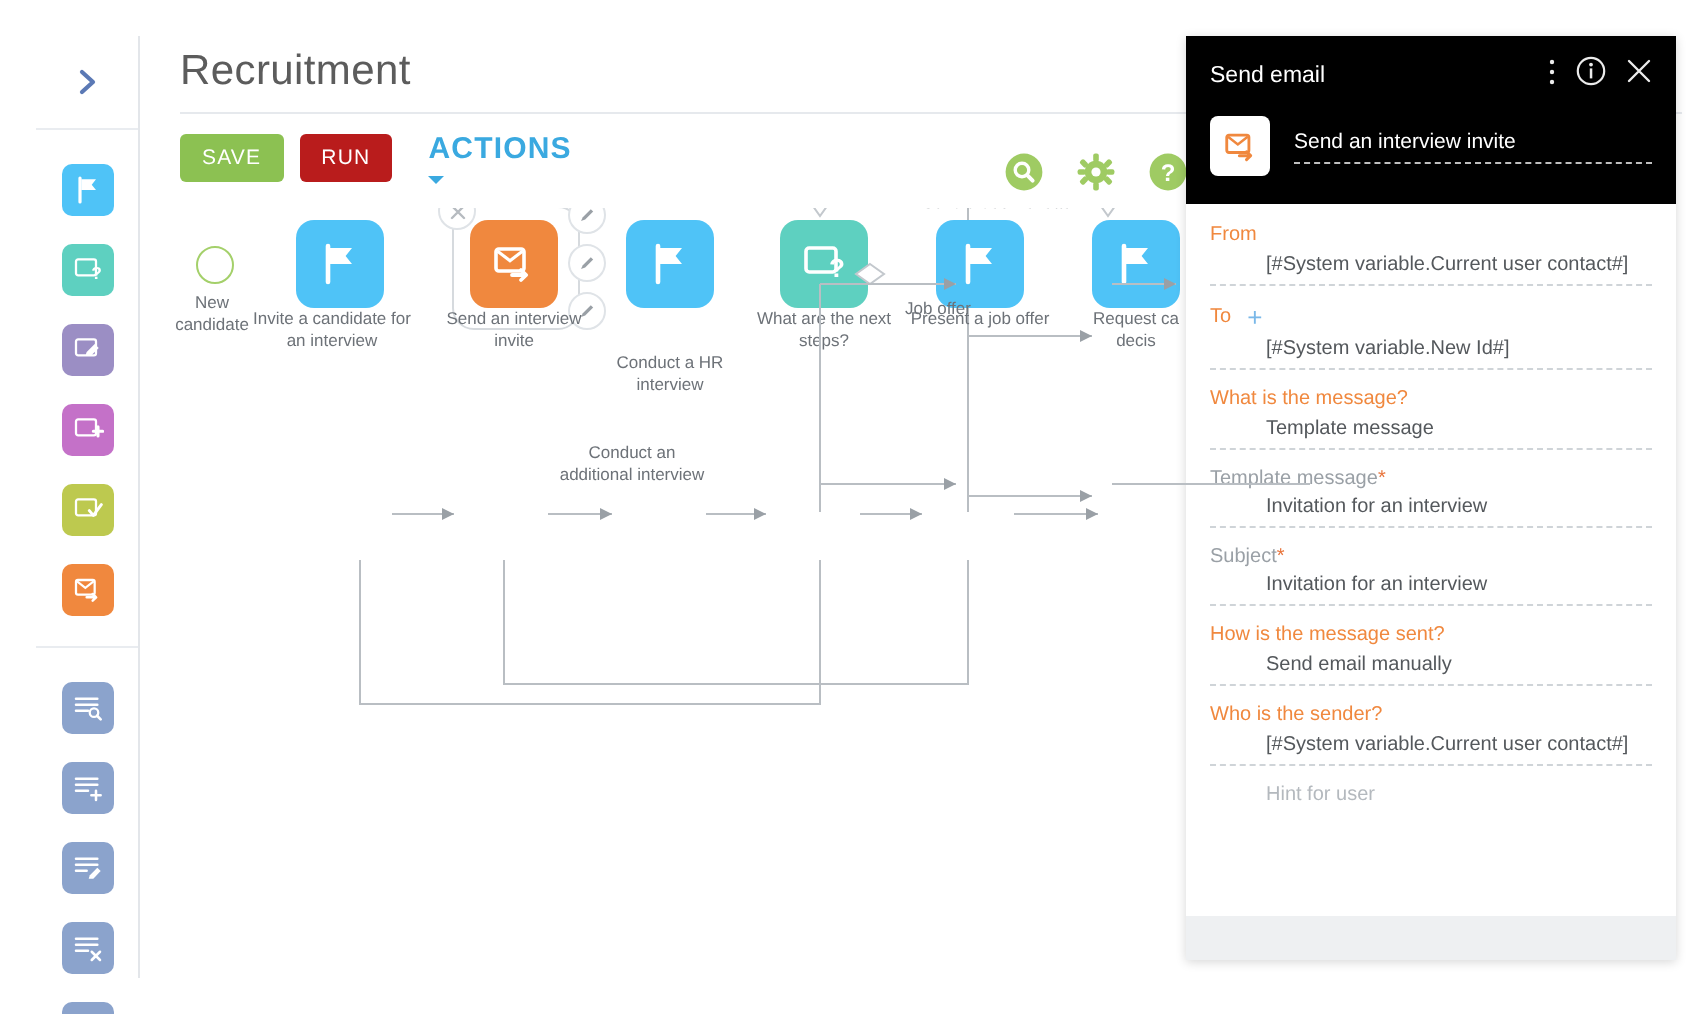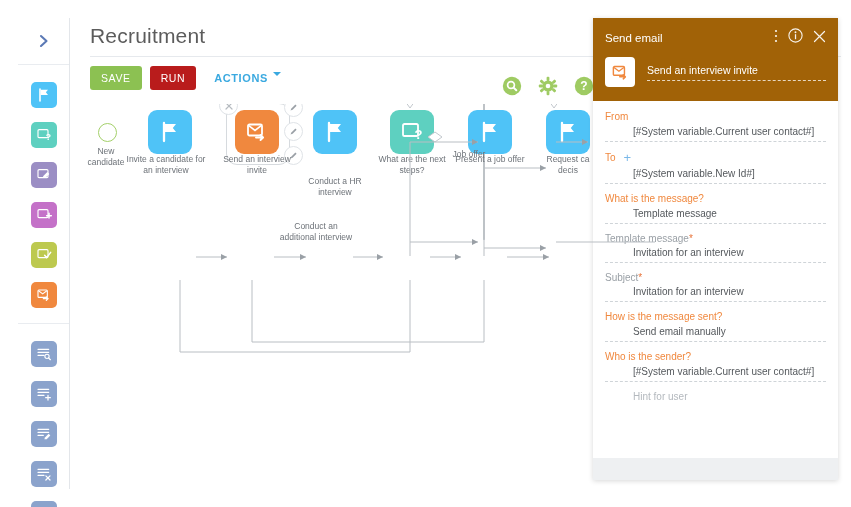--- a/index.html
+++ b/index.html
@@ -21,22 +21,22 @@
   
   #main{position:absolute;left:70px;top:18px;right:0px;bottom:18px;background:#ffffff;}
   #titlebar{position:absolute;left:20px;top:6px;right:10px;}
   #page-title{font-size:21px;color:#5c5c5c;font-weight:400;padding-bottom:8px;letter-spacing:.2px;}
   #title-rule{border-bottom:1px solid #e6e9ed;}
   #toolbar{position:absolute;left:20px;top:48px;display:flex;align-items:center;gap:8px;}
   .btn{border:none;border-radius:3px;color:#fff;font-size:10.5px;font-weight:normal;letter-spacing:.6px;
        padding:6px 11px;cursor:pointer;font-family:"Liberation Sans",sans-serif;}
   .btn-save{background:#8cc152;}
   .btn-run{background:#b91c1c;}
-  .actions{color:#3aa9e0;font-size:11px;font-weight:bold;letter-spacing:.6px;margin-left:10px;cursor:pointer;
-           display:flex;gap:5px;}
+  .actions{color:#3aa9e0;font-size:15px;font-weight:bold;letter-spacing:.6px;margin-left:10px;cursor:pointer;
+           display:flex;gap:5px;flex-direction:column;}
   .caret{width:0;height:0;border-left:4px solid transparent;border-right:4px solid transparent;
          border-top:4px solid #3aa9e0;}
   #canvas-icons{position:absolute;top:58px;left:432px;display:flex;gap:16px;}
   .cicon{width:20px;height:20px;cursor:pointer;}
 
   
   #canvas{position:absolute;left:10px;top:86px;right:0;bottom:0;overflow:hidden;}
   .node{position:absolute;width:44px;height:44px;border-radius:9px;display:flex;align-items:center;
         justify-content:center;cursor:pointer;}
   .node.blue{background:#4fc3f7;}
@@ -50,21 +50,21 @@
   .startnode{position:absolute;width:17px;height:17px;border-radius:50%;border:1.6px solid #a4d06a;
              background:#fff;}
   svg.wires{position:absolute;left:0;top:0;width:600px;height:420px;overflow:visible;}
   .selbox{position:absolute;border:1px solid #d6dade;border-radius:11px;background:#fff;}
   .handle{position:absolute;width:17px;height:17px;border-radius:50%;background:#fff;
           border:1px solid #dfe3e7;display:flex;align-items:center;justify-content:center;cursor:pointer;}
 
   
   #panel{position:absolute;right:13px;top:18px;width:245px;height:462px;background:#fff;
          box-shadow:0 1px 5px rgba(0,0,0,.16);display:flex;flex-direction:column;}
-  #panel-head{background:#a16207;padding:10px 12px 14px 12px;}
+  #panel-head{background:#000000;padding:10px 12px 14px 12px;}
   .ph-top{display:flex;align-items:center;}
   .ph-title{color:#fff;font-size:11.5px;flex:1;}
   .ph-ico{margin-left:10px;cursor:pointer;opacity:.92;}
   .ph-body{display:flex;align-items:center;margin-top:10px;}
   .ph-tile{width:30px;height:30px;background:#fff;border-radius:4px;display:flex;align-items:center;
            justify-content:center;flex:0 0 auto;}
   .ph-name{flex:1;margin-left:12px;color:#fff;font-size:10.5px;padding-bottom:4px;
            border-bottom:1px dashed rgba(255,255,255,.75);}
   #panel-body{flex:1;overflow:hidden;padding:10px 12px 0 12px;background:#fff;}
   #panel-foot{height:22px;background:#eef0f2;}

